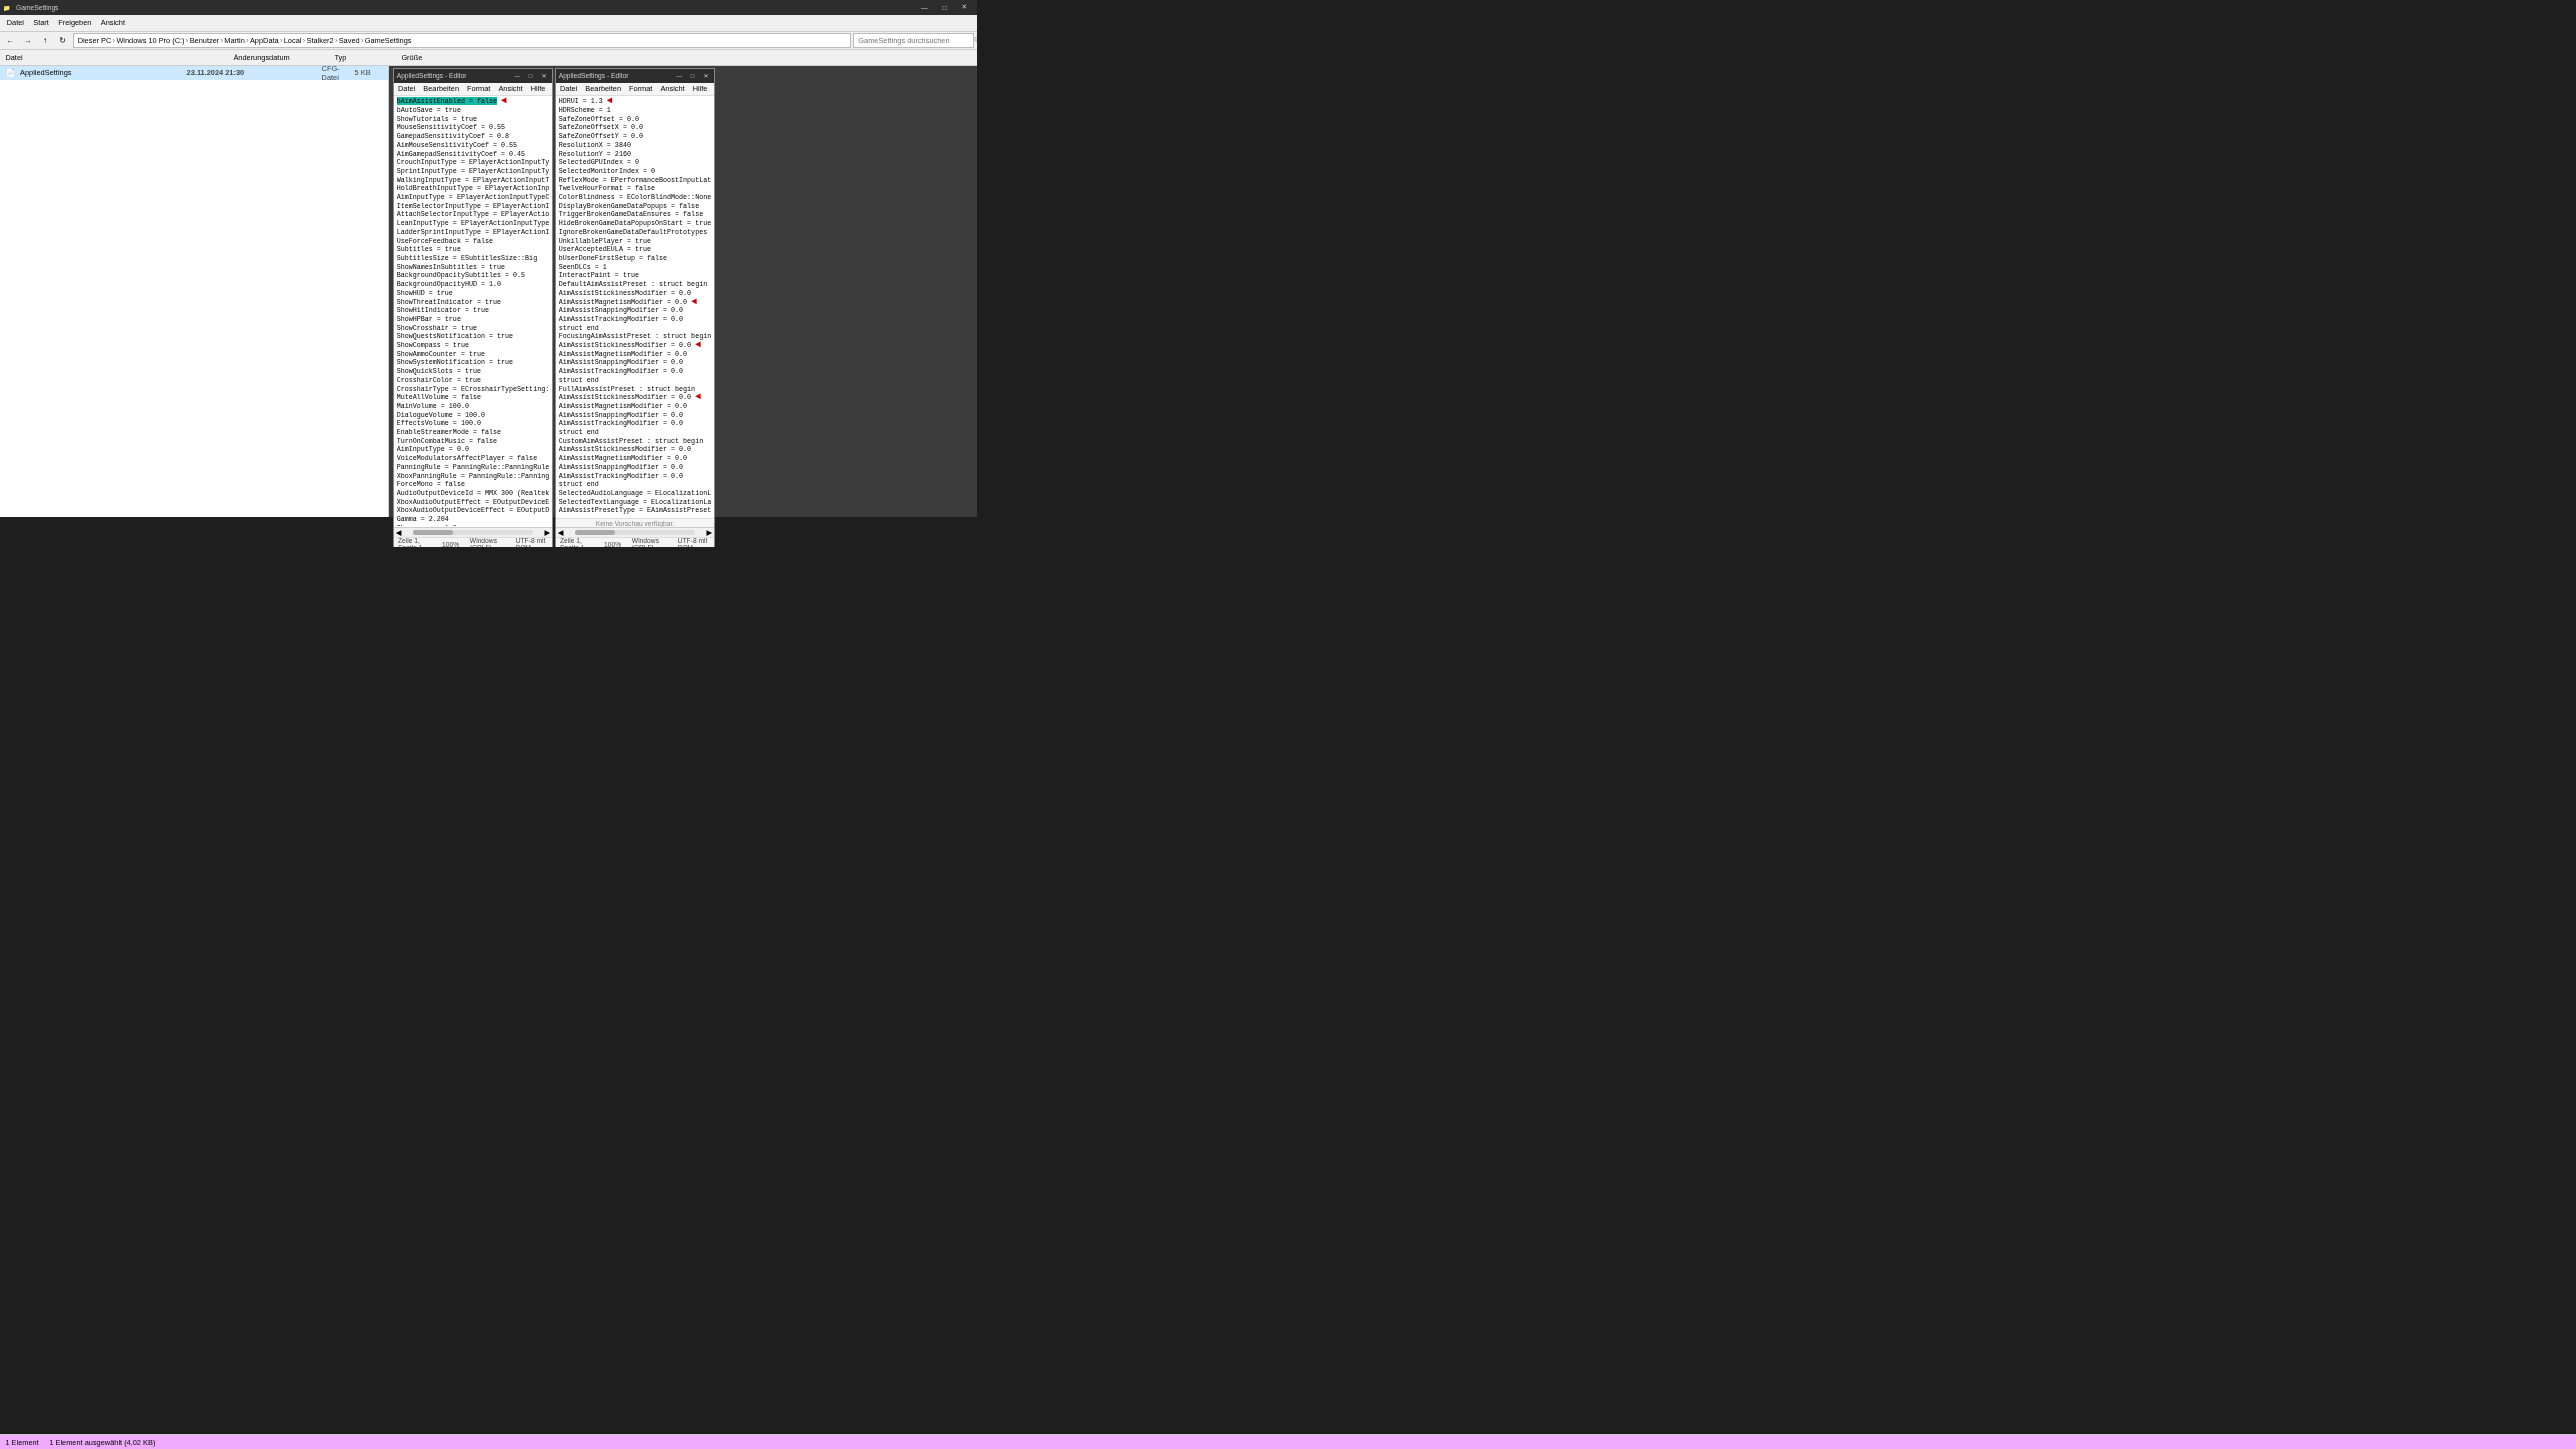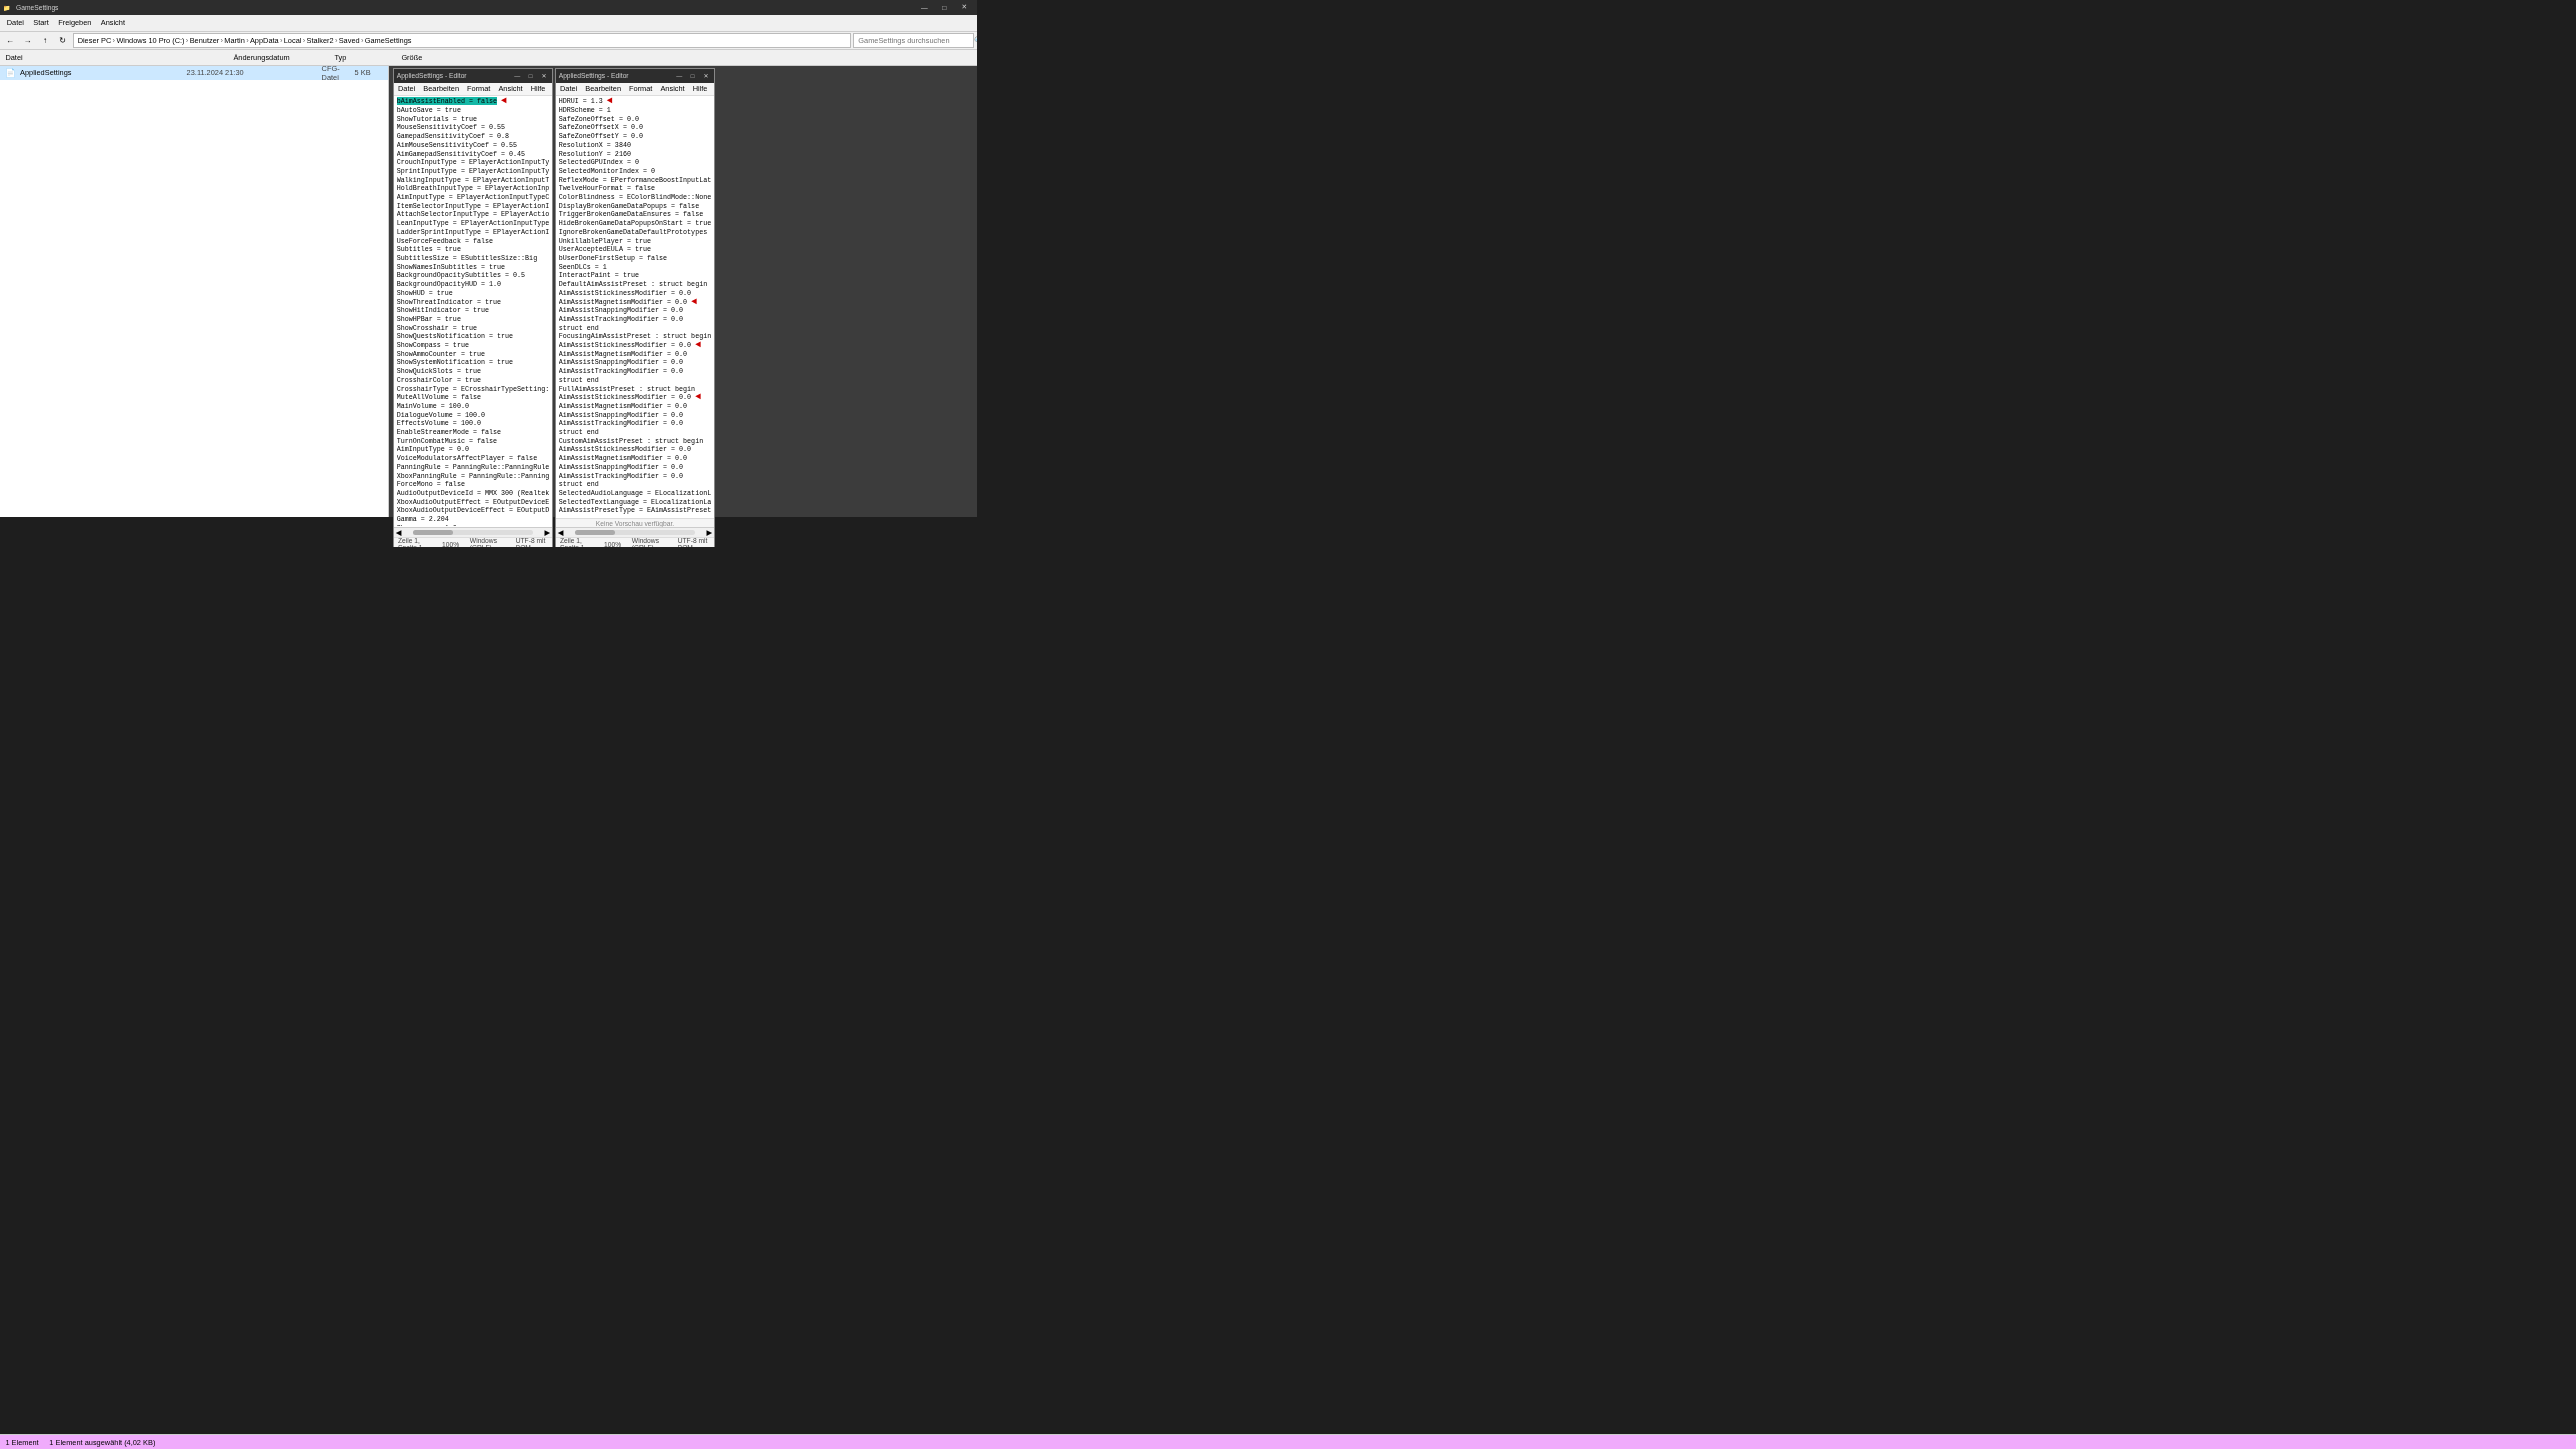--- a/index.html
+++ b/index.html
@@ -169,21 +169,21 @@
     .file-item.selected { background: #cce8ff; }
     .file-icon {
       width: 10.7px;
       height: 10.7px;
       display: flex;
       align-items: center;
       justify-content: center;
       font-size: 8.7px;
     }
     .file-name { flex: 1; }
-    .file-date { width: 94px; color: #444; }
+    .file-date { width: 94px; color: #444; font-weight: bold; }
     .file-type { width: 54px; color: #444; padding-left: 37px; }
     .file-size { width: 40px; color: #444; text-align: center; }
 
     
     .editors-area {
       flex: 1;
       display: flex;
       gap: 0;
       background: #3c3c3c;
       position: relative;

